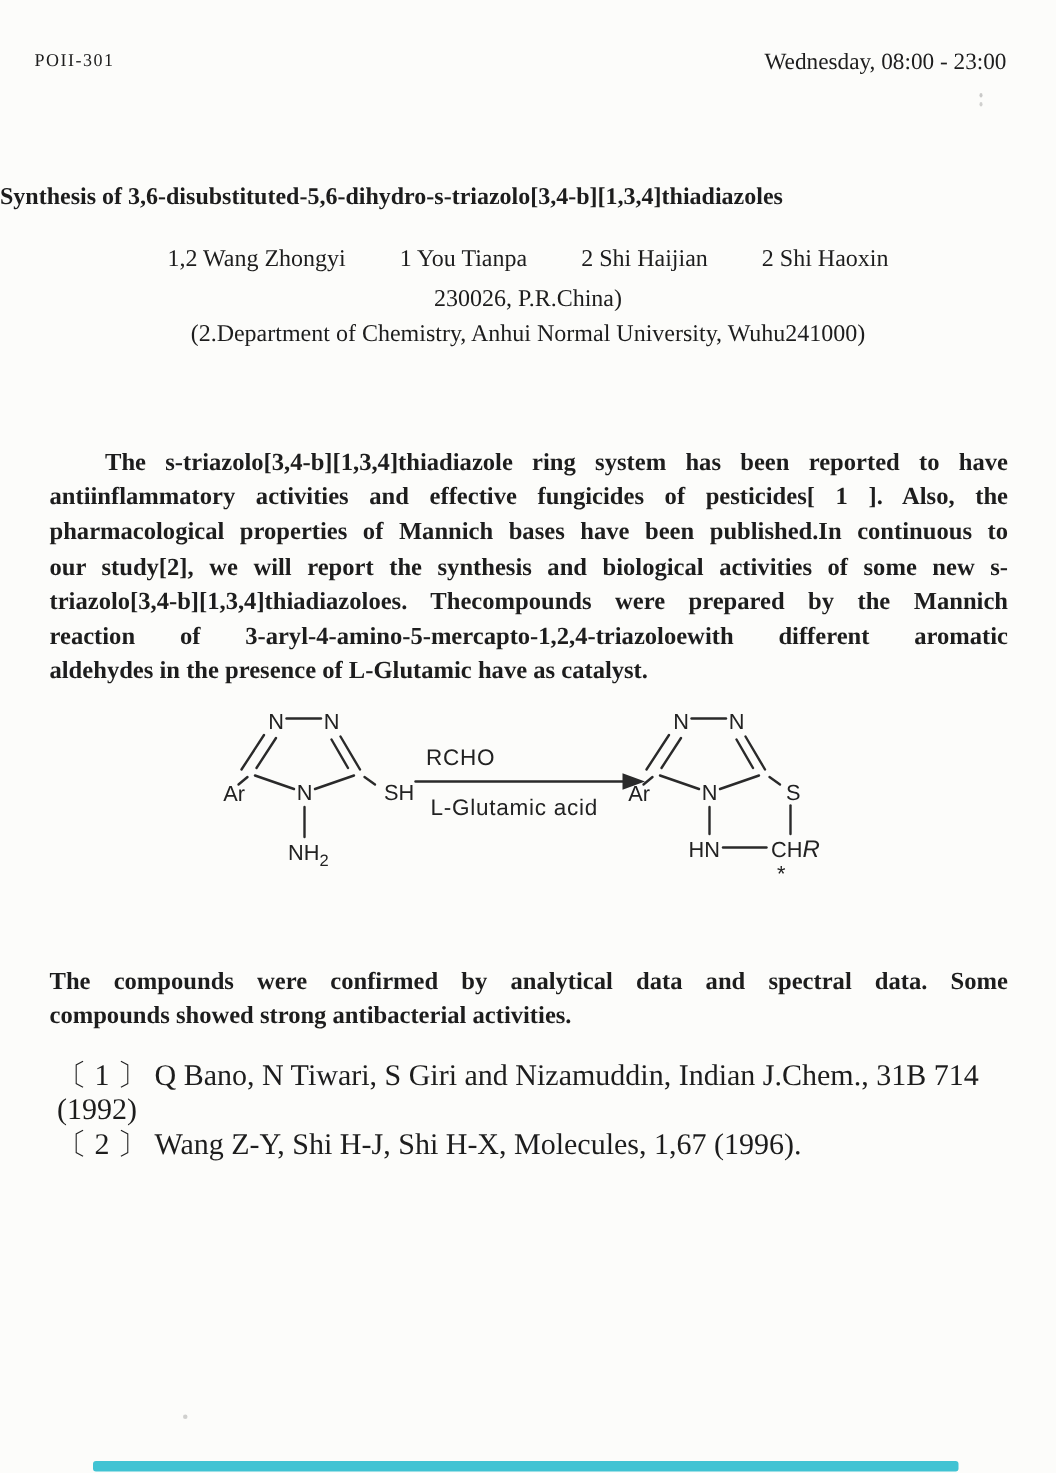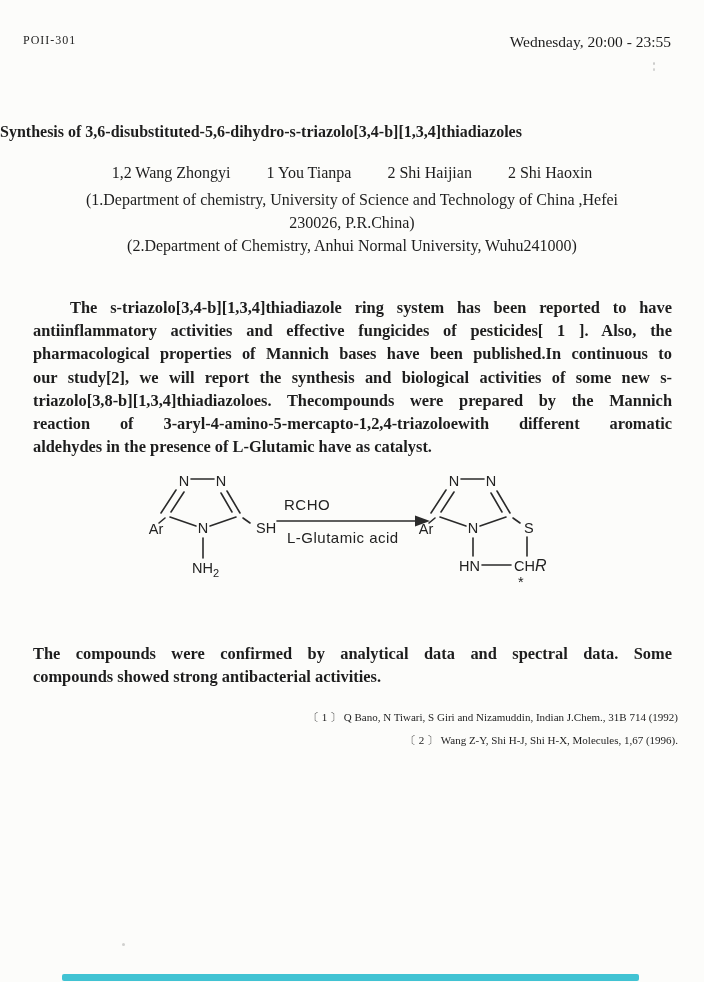--- a/index.html
+++ b/index.html
@@ -14,58 +14,57 @@
   .hdr-right{position:absolute;top:33px;right:33px;font-size:15.5px;}
   .title{position:absolute;top:123px;width:704px;font-size:16px;font-weight:bold;}
   .authors{position:absolute;top:164px;width:704px;display:flex;justify-content:center;gap:36px;font-size:16px;}
   .affils{position:absolute;top:188px;width:704px;font-size:16px;line-height:23px;text-align:center;}
   .para{position:absolute;left:33px;width:639px;font-size:16.4px;line-height:23.2px;}
   .abstract{top:296px;}
   .results{top:642px;}
   .ln{text-align:justify;text-align-last:justify;white-space:nowrap;font-weight:bold;}
   .ln.nojust{text-align:left;text-align-last:left;}
   .ln.indent{padding-left:37px;}
-  .refs{position:absolute;top:706px;left:38px;width:640px;font-size:11px;line-height:23px;text-align:right;}
+  .refs{position:absolute;top:706px;left:38px;width:640px;font-size:20px;line-height:23px;}
   .scheme{position:absolute;top:452px;left:0;}
   .scheme text{font-family:"Liberation Sans","DejaVu Sans",sans-serif;fill:#222;}
   .atom{font-size:14.5px;}
   .reagent{font-size:15px;letter-spacing:0.5px;}
   .bond{stroke:#2a2a2a;stroke-width:1.6;stroke-linecap:round;fill:none;}
   .speck{position:absolute;background:#6a6a6a;border-radius:50%;}
   .scan-bar{position:absolute;top:974px;left:62px;width:577px;height:7px;background:#41c3d3;border-radius:2px;}
 </style>
 </head>
 <body>
 
 <div class="doc">
 
   <div class="hdr-left">POII-301</div>
-  <div class="hdr-right">Wednesday, 20:00 - 23:55</div>
+  <div class="hdr-right">Wednesday, 08:00 - 23:00</div>
 
   <div class="title">Synthesis of 3,6-disubstituted-5,6-dihydro-s-triazolo[3,4-b][1,3,4]thiadiazoles</div>
 
   <div class="authors">
     <span>1,2 Wang Zhongyi</span>
     <span>1 You Tianpa</span>
     <span>2 Shi Haijian</span>
     <span>2 Shi Haoxin</span>
   </div>
 
   <div class="affils">
-    <div>(1.Department of chemistry, University of Science and Technology of China ,Hefei</div>
     <div>230026, P.R.China)</div>
     <div>(2.Department of Chemistry, Anhui Normal University, Wuhu241000)</div>
   </div>
 
   <div class="para abstract">
     <div class="ln indent">The s-triazolo[3,4-b][1,3,4]thiadiazole ring system has been reported to have</div>
     <div class="ln">antiinflammatory activities and effective fungicides of pesticides[ 1 ]. Also, the</div>
     <div class="ln">pharmacological properties of Mannich bases have been published.In continuous to</div>
     <div class="ln">our study[2],  we will report the synthesis and biological activities of some new s-</div>
-    <div class="ln">triazolo[3,8-b][1,3,4]thiadiazoloes. Thecompounds were prepared by the Mannich</div>
+    <div class="ln">triazolo[3,4-b][1,3,4]thiadiazoloes. Thecompounds were prepared by the Mannich</div>
     <div class="ln">reaction of 3-aryl-4-amino-5-mercapto-1,2,4-triazoloewith different aromatic</div>
     <div class="ln nojust">aldehydes in the presence of L-Glutamic have as catalyst.</div>
   </div>
 
   <svg class="scheme" width="704" height="160" viewBox="0 0 704 160">
 
     <line class="bond" x1="191" y1="27" x2="214" y2="27"></line>
     <line class="bond" x1="176" y1="38" x2="161" y2="61"></line>
     <line class="bond" x1="184" y1="40" x2="171" y2="60"></line>
     <line class="bond" x1="165" y1="66" x2="159" y2="71"></line>

